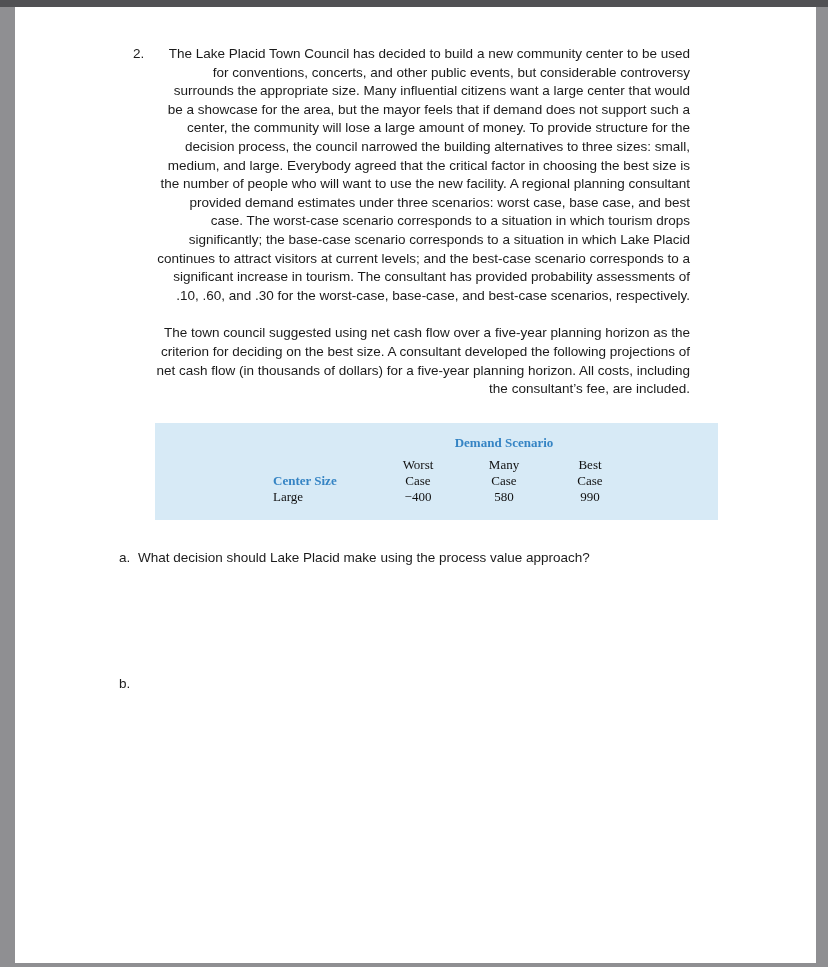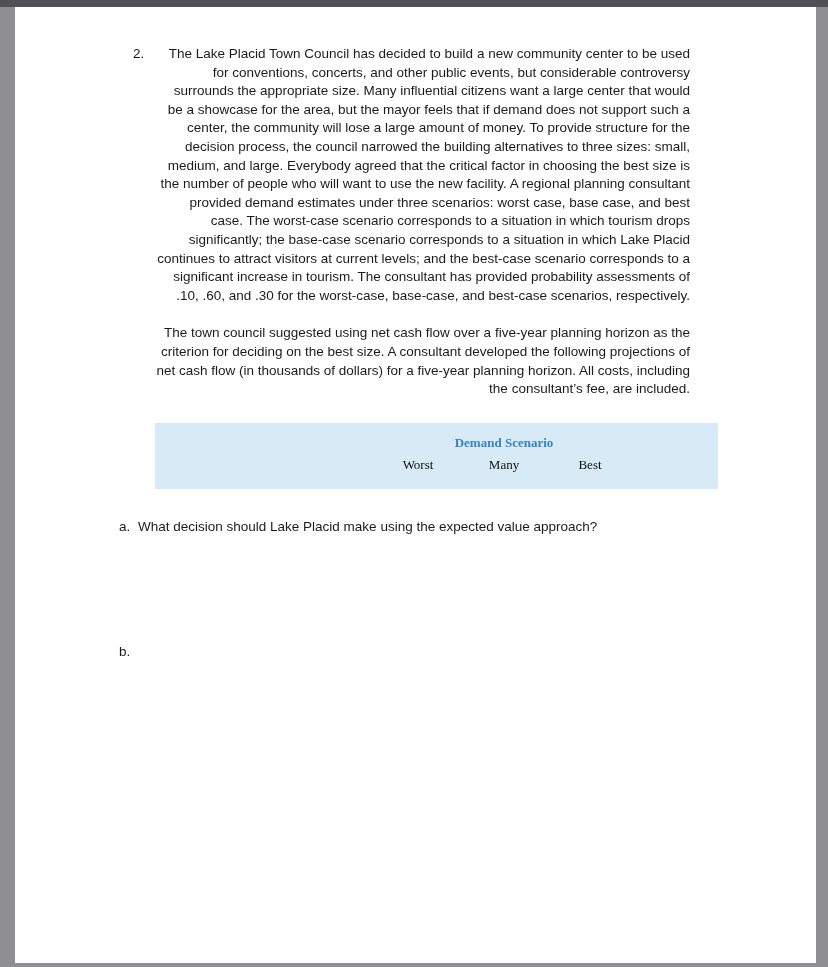--- a/index.html
+++ b/index.html
@@ -85,29 +85,41 @@
                 <tr class="group-row">
               <td class="c-label"></td>
               <td class="c-val accent" colspan="3">Demand Scenario</td>
             </tr>
             <tr class="head-row">
               <td class="c-label"></td>
               <td class="c-val bold">Worst</td>
               <td class="c-val bold">Many</td>
               <td class="c-val bold">Best</td>
             </tr>
+            <tr class="head-row">
+              <td class="c-label accent">Center Size</td>
+              <td class="c-val bold">Case</td>
+              <td class="c-val bold">Case</td>
+              <td class="c-val bold">Case</td>
+            </tr>
+            <tr class="data-row">
+              <td class="c-label bold">Large</td>
+              <td class="c-val">−400</td>
+              <td class="c-val">580</td>
+              <td class="c-val">990</td>
+            </tr>
           </tbody>
             </table>
         </div>
       </div>
     </div>
 
     <div class="question q-a">
       <span class="qlabel">a.</span>
-      <span class="qtext">What decision should Lake Placid make using the expected value approach?</span>
+      <span class="qtext">What decision should Lake Placid make using the process value approach?</span>
     </div>
 
     <div class="question q-b">
       <span class="qlabel">b.</span>
     </div>
 
   </div>
 </div>
 
 </body></html>

